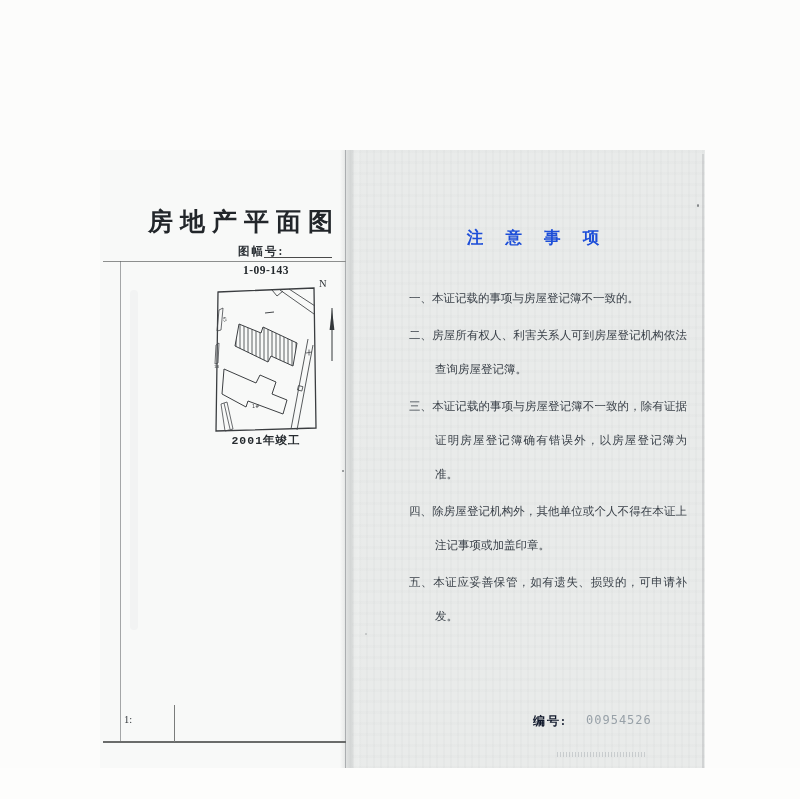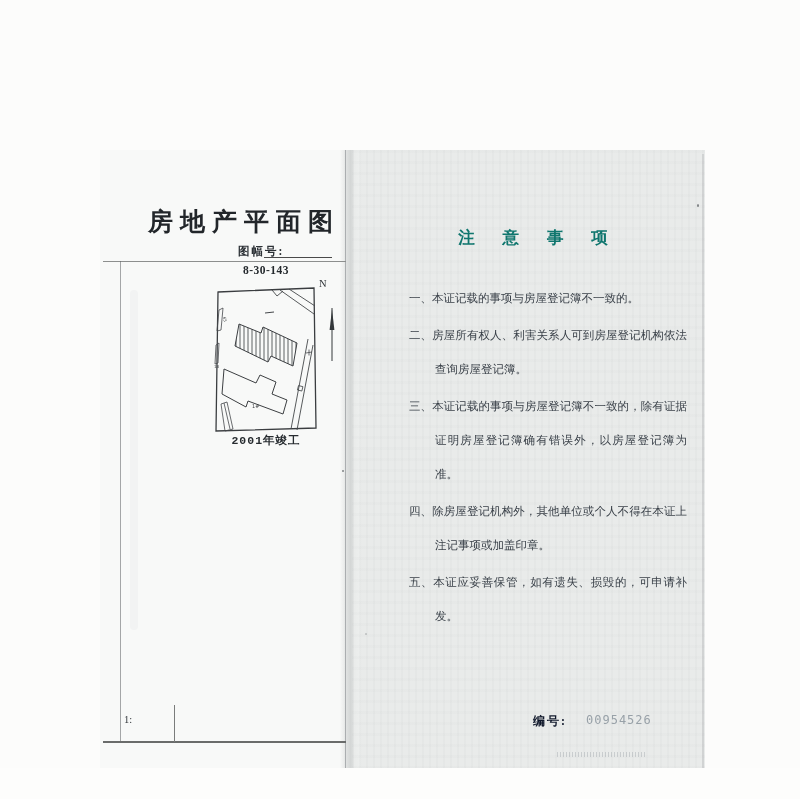--- a/index.html
+++ b/index.html
@@ -31,22 +31,22 @@
   .scale-label{position:absolute;left:124px;top:714px;font-size:10.5px;color:#33383c;}
   .plan-code{position:absolute;left:210px;top:264px;width:112px;text-align:center;
     font-size:11.5px;font-weight:bold;color:#23282c;letter-spacing:.5px;}
   .plan-map{position:absolute;left:210px;top:283px;}
   .north-label{position:absolute;left:319px;top:278px;font-size:10.5px;color:#2d3236;font-family:"Liberation Serif",serif;}
   .north-arrow{position:absolute;left:326px;top:303px;}
   .plan-completion{position:absolute;left:208px;top:433px;width:116px;text-align:center;
     font-size:11.5px;font-weight:bold;color:#272c30;letter-spacing:1px;font-family:Liberation Mono, monospace;}
   
   .rp-title{position:absolute;left:455px;top:227px;width:165px;text-align:center;
-    font-family:Liberation Mono, monospace;font-weight:bold;font-size:16.5px;
-    letter-spacing:9px;color:#0f766e;white-space:nowrap;}
+    font-family:Liberation Serif, serif;font-weight:bold;font-size:16.5px;
+    letter-spacing:9px;color:#1d4ed8;white-space:nowrap;}
   .notes{position:absolute;left:409px;top:281px;width:278px;
     font-size:11.5px;line-height:34px;color:#3a4149;}
   .note{padding-left:26px;text-indent:-26px;margin-bottom:3px;text-align:justify;}
   .serial{position:absolute;left:533px;top:713px;font-size:12px;font-weight:bold;
     letter-spacing:2px;color:#0f172a;}
   .serial-number{position:absolute;left:586px;top:713px;font-family:"DejaVu Sans Mono", monospace;
     font-size:12px;letter-spacing:1px;color:#98a1a8;}
   .faint-print{position:absolute;left:557px;top:752px;width:90px;height:5px;opacity:.5;
     background:repeating-linear-gradient(90deg, rgba(95,105,115,.45) 0 1px, rgba(0,0,0,0) 1px 3px);}
 </style>
@@ -68,21 +68,21 @@
 
   <div class="lp-title">房地产平面图</div>
   <div class="sheetno">图幅号:</div>
   <div class="sheetno-line"></div>
   <div class="rule-top"></div>
   <div class="vline-left"></div>
   <div class="rule-bottom"></div>
   <div class="vline-scale"></div>
   <div class="scale-label">1:</div>
 
-  <div class="plan-code">8-30-143</div>
+  <div class="plan-code">1-09-143</div>
 
   <svg class="plan-map" width="112" height="154" viewBox="0 0 112 154">
     <defs>
       <pattern id="hatch" width="4" height="4" patternUnits="userSpaceOnUse">
         <path d="M2 0 V4" stroke="#4c4f52" stroke-width="0.9"></path>
       </pattern>
     </defs>
 
     <path d="M8 9 L104 5 L106 145 L6 148 Z" fill="none" stroke="#3a3d40" stroke-width="1.3"></path>
 

